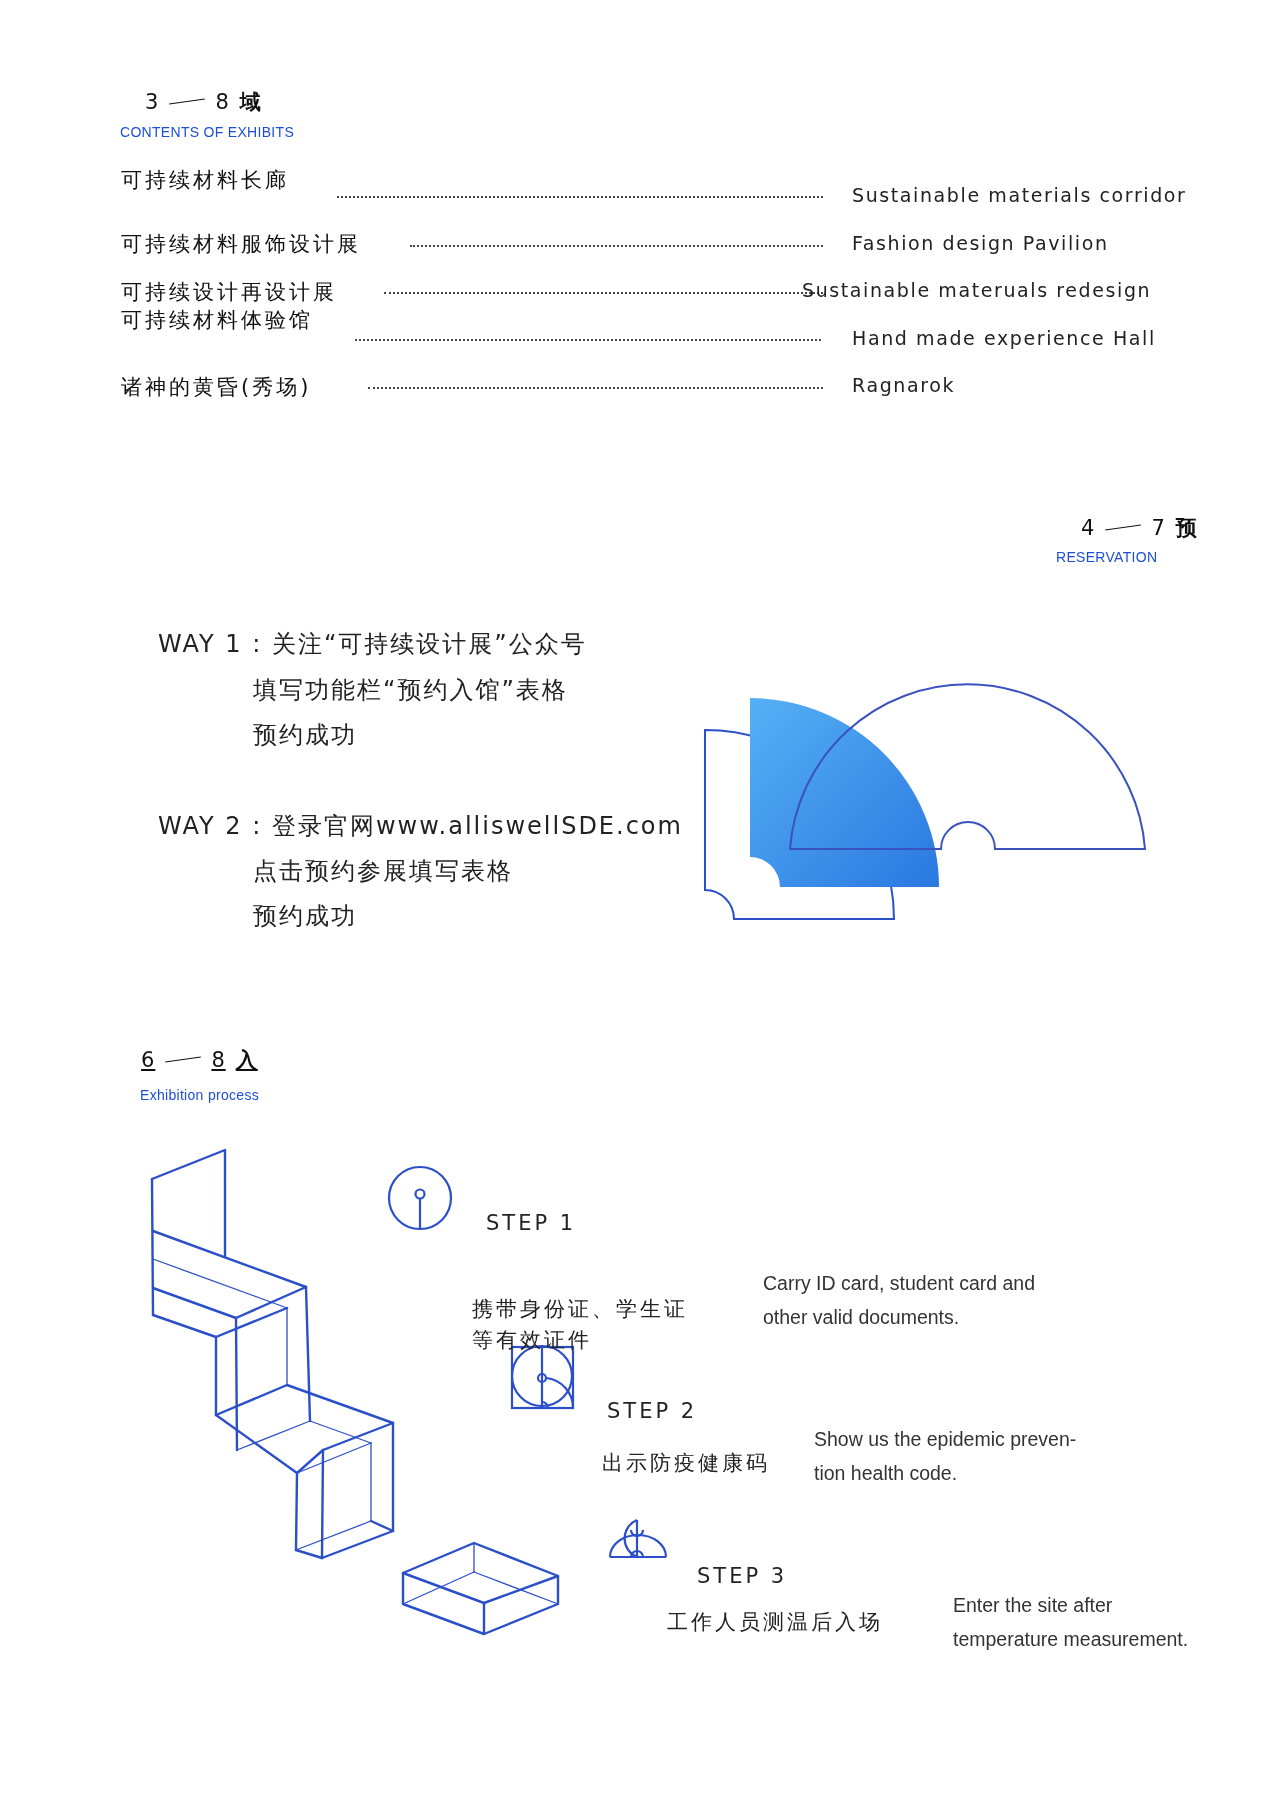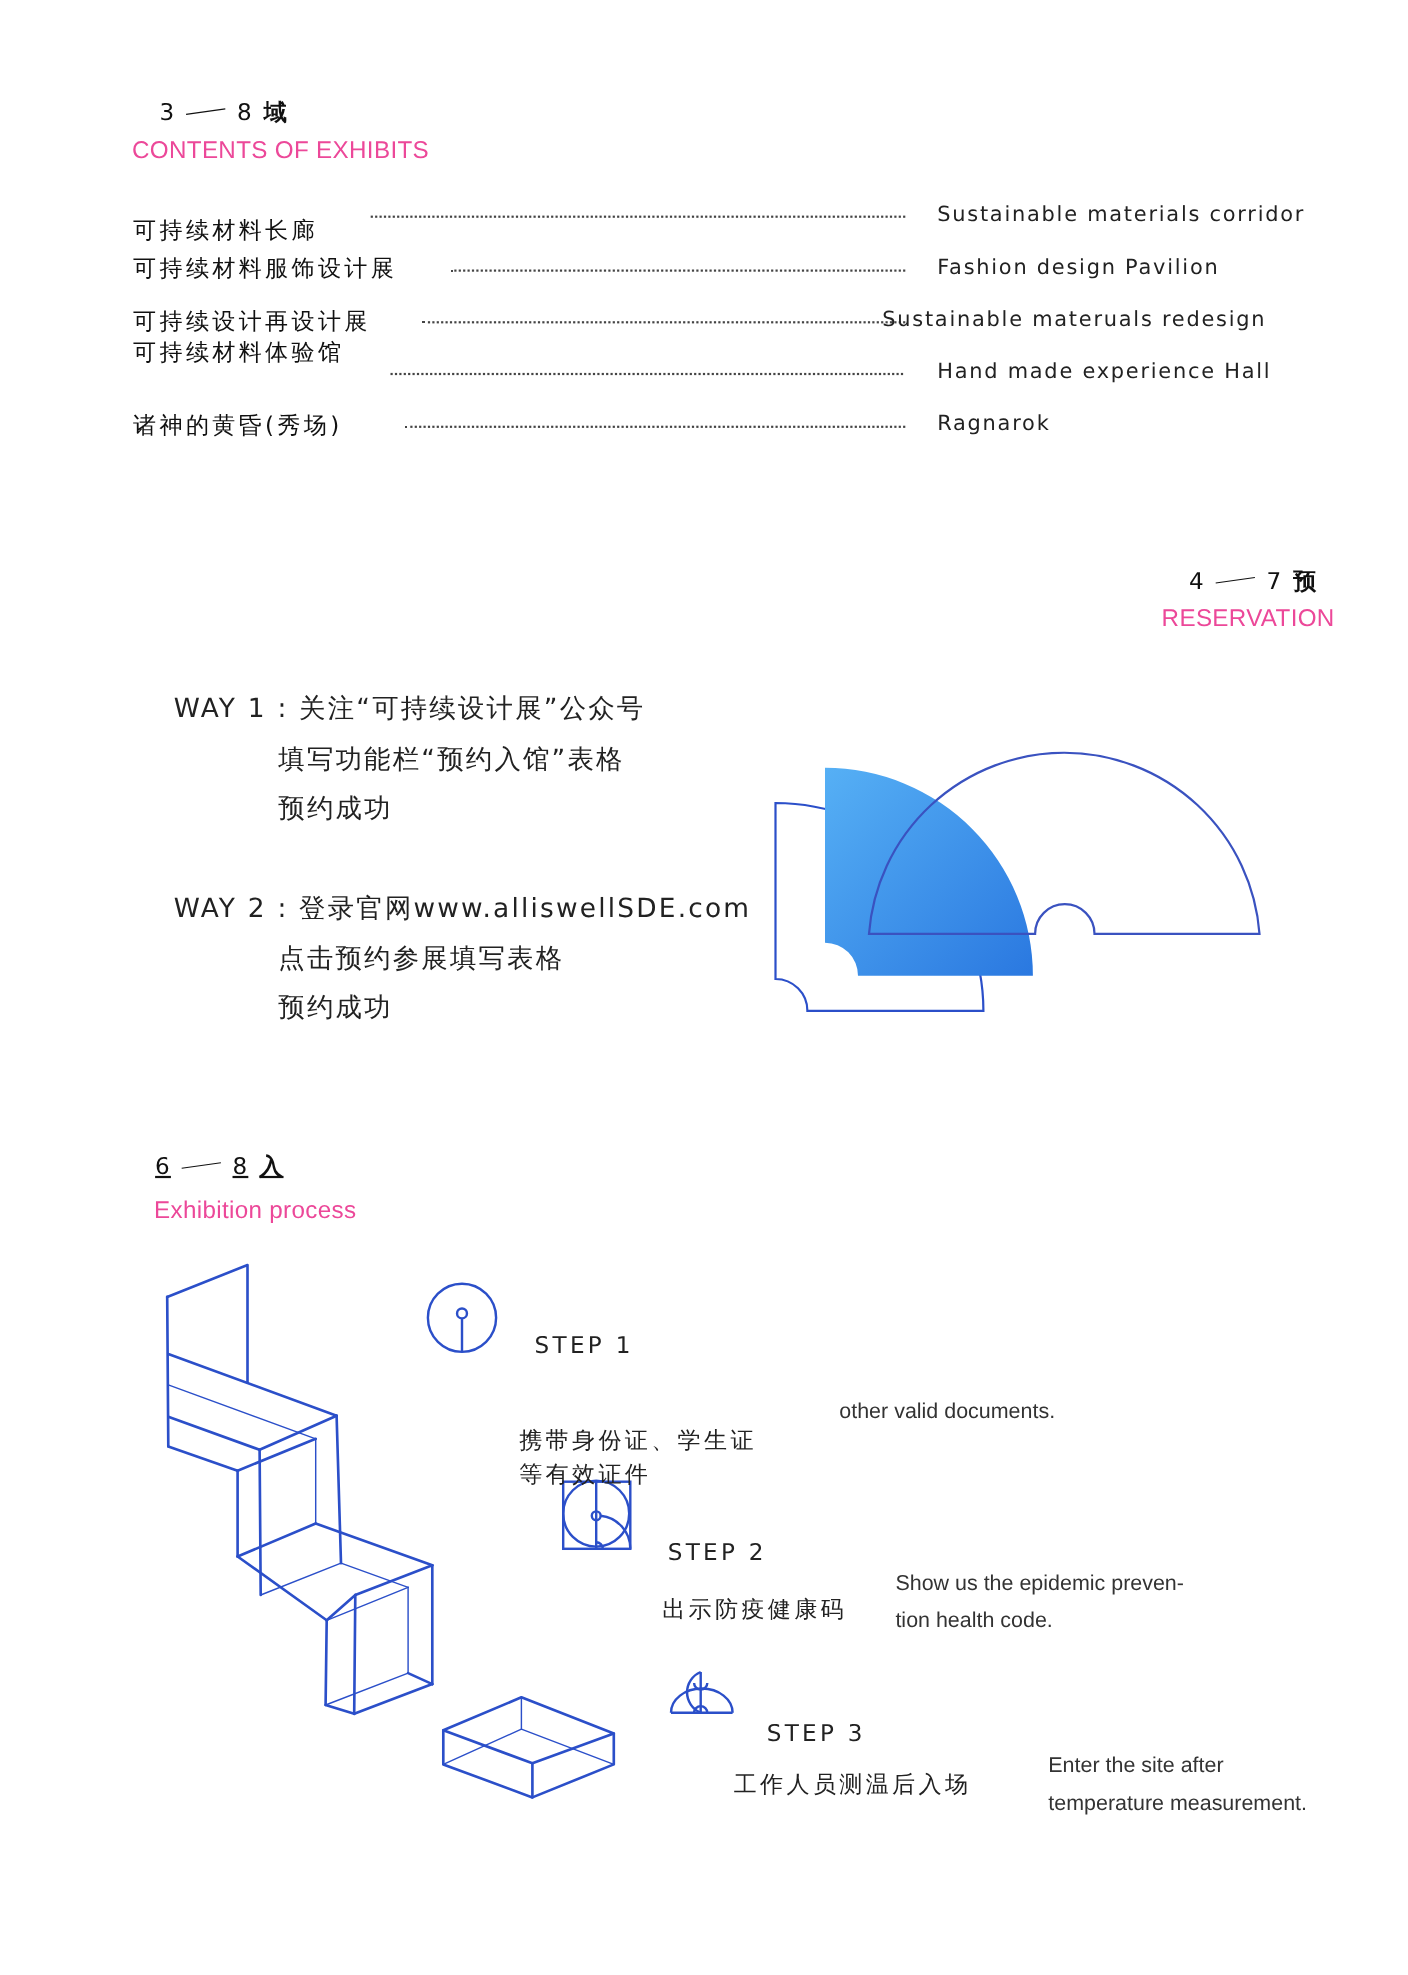--- a/index.html
+++ b/index.html
@@ -3,41 +3,41 @@
 <meta charset="utf-8">
 <style>
   html, body { margin: 0; padding: 0; background: #ffffff; }
   body { width: 1280px; height: 1795px; position: relative; overflow: hidden;
          font-family: "DejaVu Sans", sans-serif; color: #1a1a1a; }
   .abs { position: absolute; white-space: nowrap; }
   .sec-num { font-size: 21px; letter-spacing: 1px; color: #111; }
   .sec-num .dash { display: inline-block; width: 36px; height: 1px; background: #111;
                    transform: rotate(-8deg); vertical-align: middle; margin: 0 10px 4px 10px; }
   .sec-num .cn { margin-left: 10px; font-weight: bold; }
-  .sec-en { font-family: "Liberation Sans", sans-serif; font-size: 22px; color: #ec4899; letter-spacing: 0.3px; }
+  .sec-en { font-family: "Liberation Sans", sans-serif; font-size: 14px; color: #1d4ed8; letter-spacing: 0.3px; }
   .toc-cn { font-size: 21px; letter-spacing: 3px; color: #111; }
   .toc-dots { height: 0; border-top: 2px dotted #444; }
   .toc-en { font-size: 19px; letter-spacing: 1.6px; color: #222; }
   .way { font-size: 24px; letter-spacing: 2px; color: #222; }
   .step-label { font-size: 21px; letter-spacing: 3px; color: #222; }
   .step-cn { font-size: 21px; letter-spacing: 3px; color: #222; line-height: 31px; }
   .step-en { font-family: "Liberation Sans", sans-serif; font-size: 19.5px; color: #333; line-height: 34px; }
   svg.graphic { position: absolute; left: 0; top: 0; }
 </style>
 </head>
 <body>
 
 <div class="abs sec-num" style="left:121px; top:88px;margin-left:24px;">
   <span>3</span><span class="dash"></span><span>8</span><span class="cn">域</span>
 </div>
 <div class="abs sec-en" style="left:120px; top:124px;">CONTENTS OF EXHIBITS</div>
 
 <div>
   <div>
-    <div class="abs toc-cn" style="left:121px; top:195px;font-family:Liberation Mono, monospace;">可持续材料长廊</div>
+    <div class="abs toc-cn" style="left:121px; top:166px;font-family:Liberation Mono, monospace;">可持续材料长廊</div>
     <div class="abs toc-dots" style="left:337px; top:196px; width:486px;"></div>
     <div class="abs toc-en" style="left:852px; top:184px;">Sustainable materials corridor</div>
   </div>
   <div>
     <div class="abs toc-cn" style="left:121px; top:230px;">可持续材料服饰设计展</div>
     <div class="abs toc-dots" style="left:410px; top:245px; width:413px;"></div>
     <div class="abs toc-en" style="left:852px; top:232px;">Fashion design Pavilion</div>
   </div>
   <div>
     <div class="abs toc-cn" style="left:121px; top:278px;">可持续设计再设计展</div>
@@ -167,20 +167,21 @@
   </g>
 </svg>
 
 <div>
   <div class="abs step-label" style="left:486px; top:1211px;">STEP 1</div>
   <div class="abs step-cn" style="left:472px; top:1262px;margin-top:32px;">
     <div>携带身份证、学生证</div>
     <div>等有效证件</div>
   </div>
   <div class="abs step-en" style="left:763px; top:1266px;">
+    <div>Carry ID card, student card and</div>
     <div>other valid documents.</div>
   </div>
 </div>
 
 <div>
   <div class="abs step-label" style="left:607px; top:1399px;">STEP 2</div>
   <div class="abs step-cn" style="left:602px; top:1448px;">
     <div>出示防疫健康码</div>
   </div>
   <div class="abs step-en" style="left:814px; top:1422px;">

